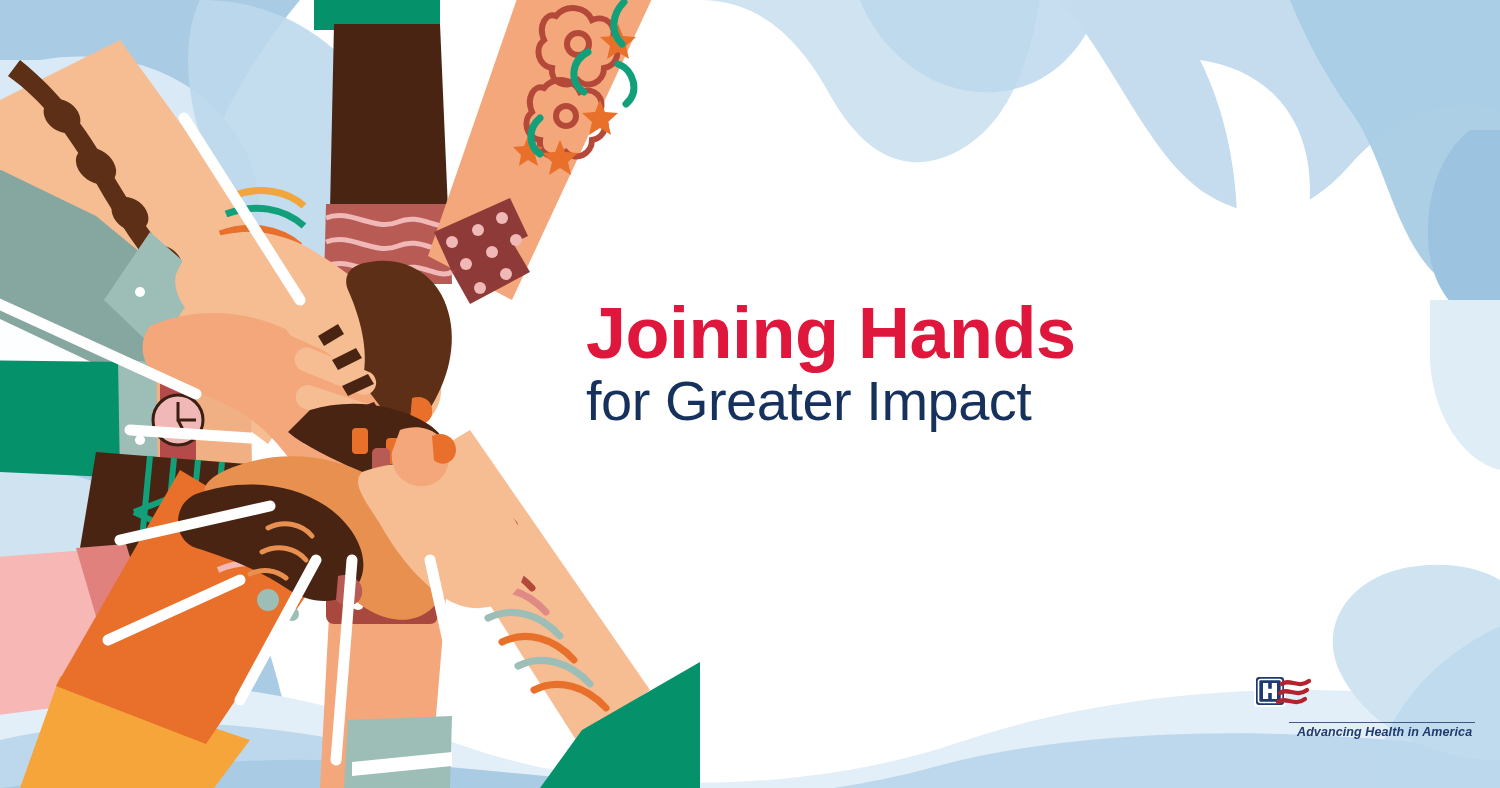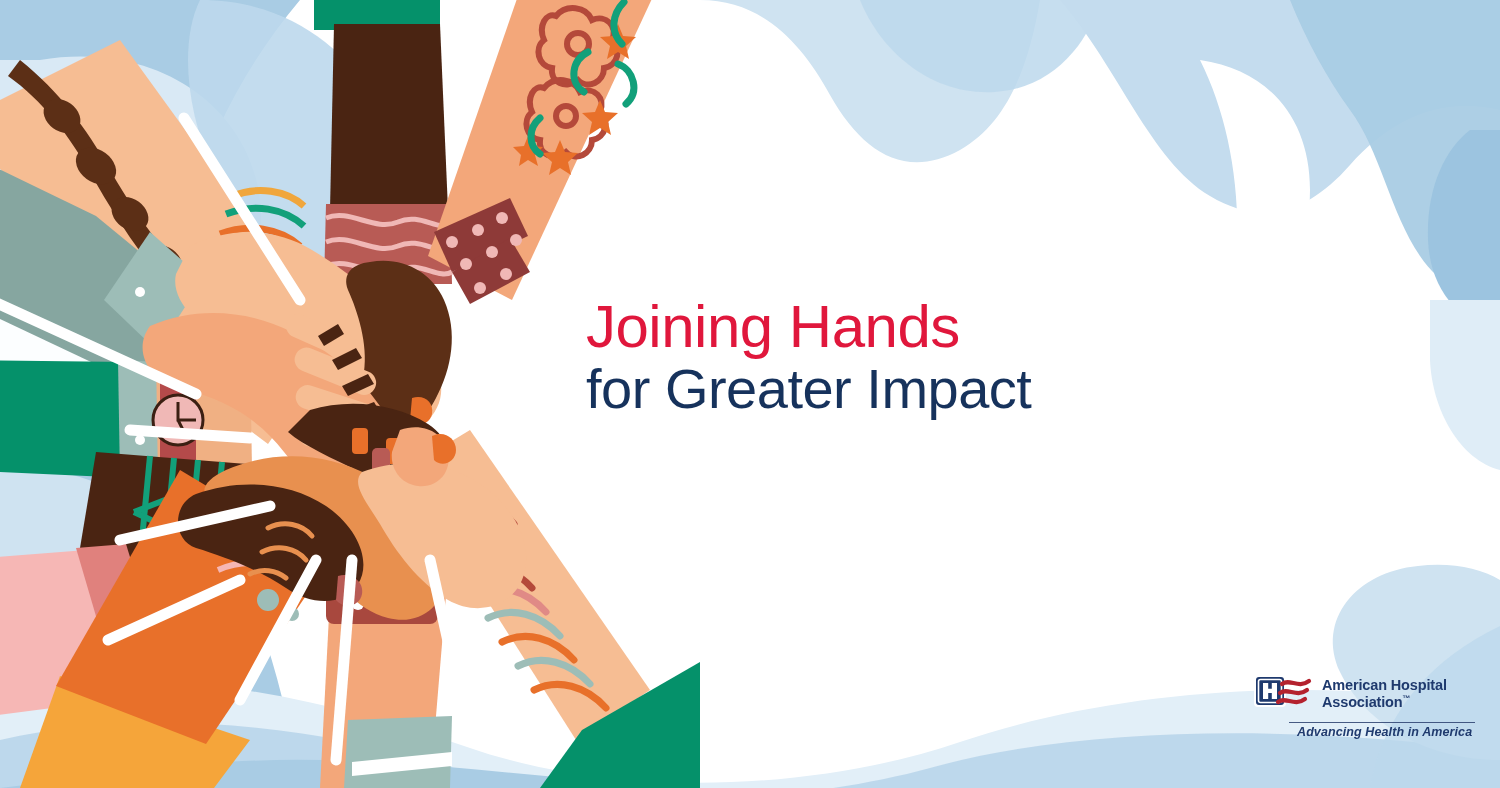--- a/index.html
+++ b/index.html
@@ -13,21 +13,21 @@
   #art{z-index:2;}
 
   
   .headline{
     position:absolute;z-index:5;
     left:586px;top:296px;width:800px;
     line-height:1.03;
     letter-spacing:-0.5px;
   }
   .headline .l1{
-    display:block;font-size:60px;font-weight:400;
+    display:block;font-size:72px;font-weight:700;
     color:var(--red);white-space:nowrap;
   }
   .headline .l2{
     display:block;font-size:56px;font-weight:400;
     color:var(--navy);white-space:nowrap;margin-top:2px;
   }
 
   
   .logo{
     position:absolute;z-index:6;
@@ -330,23 +330,19 @@
           <rect x="5.5" y="7.5" width="23" height="23" rx="2" fill="none" stroke="#ffffff" stroke-width="1.6"></rect>
           <path fill="#ffffff" d="M10,11 h5.2 v5.8 h3.6 V11 H24 v16 h-5.2 v-6.1 h-3.6 V27 H10 z"></path>
           <g fill="none" stroke="#b4222e" stroke-width="4.2" stroke-linecap="round">
             <path d="M29,12 C37,6 45,17 56,9"></path>
             <path d="M27,21 C35,15 43,26 54,18"></path>
             <path d="M25,30 C33,24 41,35 52,27"></path>
           </g>
         </svg>
       </div>
 
-      <div class="logo-words">
-        <span class="ln">American Hospital</span>
-        <span class="ln"><span>Association</span><span class="tm">™</span></span>
-      </div>
     </div>
 
     <div class="logo-rule"></div>
     <div class="tagline">Advancing Health in America</div>
   </div>
 
 </div>
 
 </body></html>

